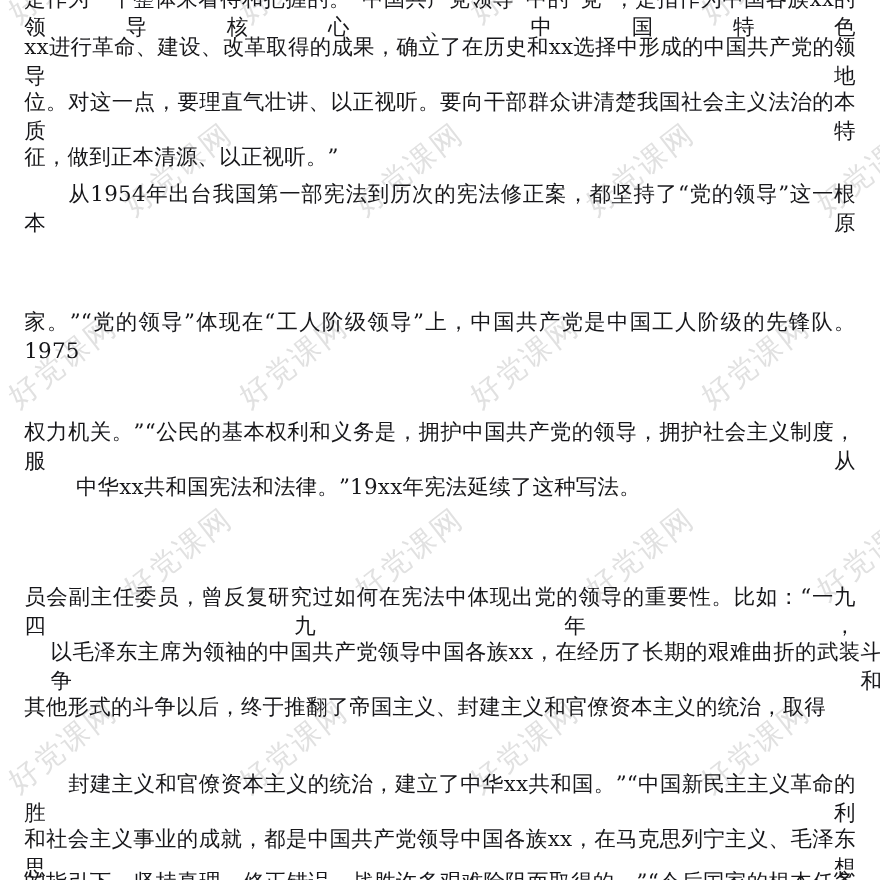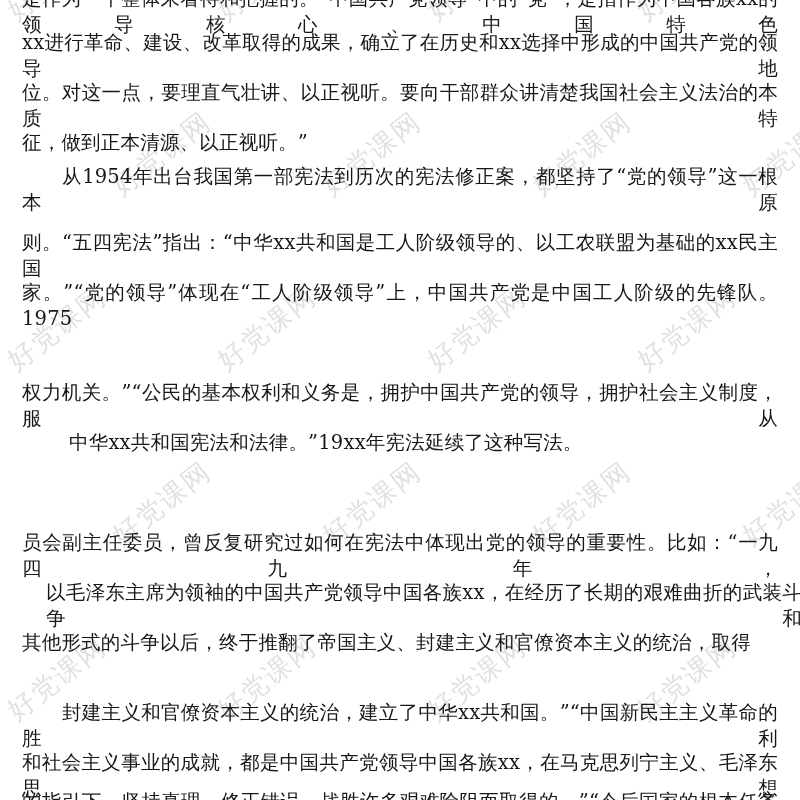--- a/index.html
+++ b/index.html
@@ -103,21 +103,20 @@
       <div class="watermark-mark" style="color: rgb(201, 201, 201); left: 420px; top: 700px; transform: rotate(-38deg);">好党课网</div>
       <div class="watermark-mark" style="color: rgb(201, 201, 201); left: 630px; top: 700px; transform: rotate(-38deg);">好党课网</div>
     </div>
 
   <div id="text-layer">
       <div class="doc-line justify clip-top" style="top: -14px;">是作为一个整体来看待和把握的。“中国共产党领导”中的“党”，是指作为中国各族xx的领导核心、中国特色</div>
       <div class="doc-line justify" style="top: 30px;">xx进行革命、建设、改革取得的成果，确立了在历史和xx选择中形成的中国共产党的领导地</div>
       <div class="doc-line justify" style="top: 80px;">位。对这一点，要理直气壮讲、以正视听。要向干部群众讲清楚我国社会主义法治的本质特</div>
       <div class="doc-line" style="top: 130px;">征，做到正本清源、以正视听。”</div>
       <div class="doc-line justify indent" style="top: 164px;">从1954年出台我国第一部宪法到历次的宪法修正案，都坚持了“党的领导”这一根本原</div>
-      <div class="doc-line justify" style="top: 230px;">则。“五四宪法”指出：“中华xx共和国是工人阶级领导的、以工农联盟为基础的xx民主国</div>
       <div class="doc-line justify" style="top: 280px;">家。”“党的领导”体现在“工人阶级领导”上，中国共产党是中国工人阶级的先锋队。1975</div>
       <div class="doc-line justify" style="top: 380px;">权力机关。”“公民的基本权利和义务是，拥护中国共产党的领导，拥护社会主义制度，服从</div>
       <div class="doc-line" style="top: 430px; margin-left: 47px;">中华xx共和国宪法和法律。”19xx年宪法延续了这种写法。</div>
       <div class="doc-line justify" style="top: 530px;">员会副主任委员，曾反复研究过如何在宪法中体现出党的领导的重要性。比如：“一九四九年，</div>
       <div class="doc-line justify" style="top: 580px; margin-left: 24px;">以毛泽东主席为领袖的中国共产党领导中国各族xx，在经历了长期的艰难曲折的武装斗争和</div>
       <div class="doc-line" style="top: 630px;">其他形式的斗争以后，终于推翻了帝国主义、封建主义和官僚资本主义的统治，取得</div>
       <div class="doc-line justify indent" style="top: 700px;">封建主义和官僚资本主义的统治，建立了中华xx共和国。”“中国新民主主义革命的胜利</div>
       <div class="doc-line justify" style="top: 750px;">和社会主义事业的成就，都是中国共产党领导中国各族xx，在马克思列宁主义、毛泽东思想</div>
       <div class="doc-line justify" style="top: 789px;">的指引下，坚持真理，修正错误，战胜许多艰难险阻而取得的。”“今后国家的根本任务是集</div>
     </div>

